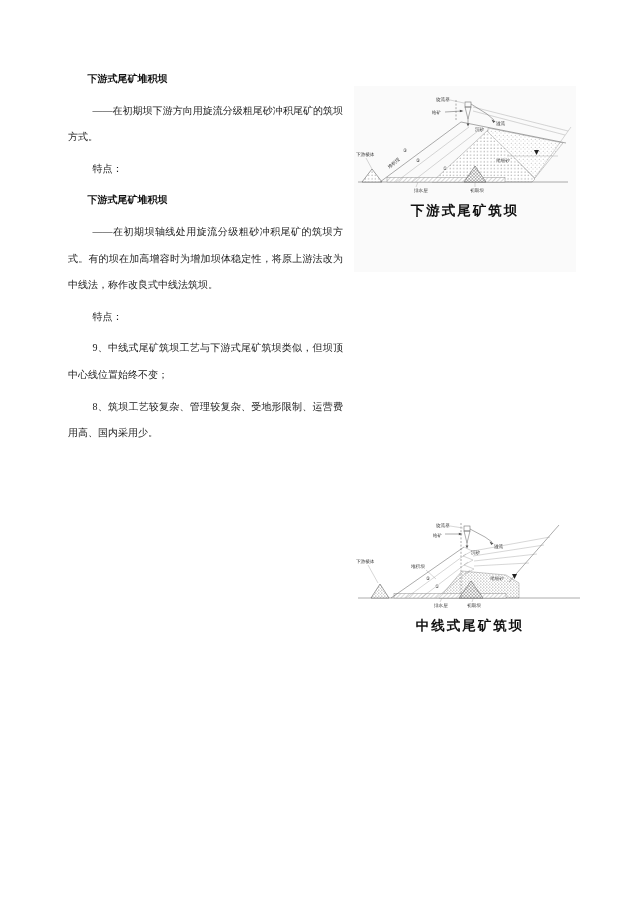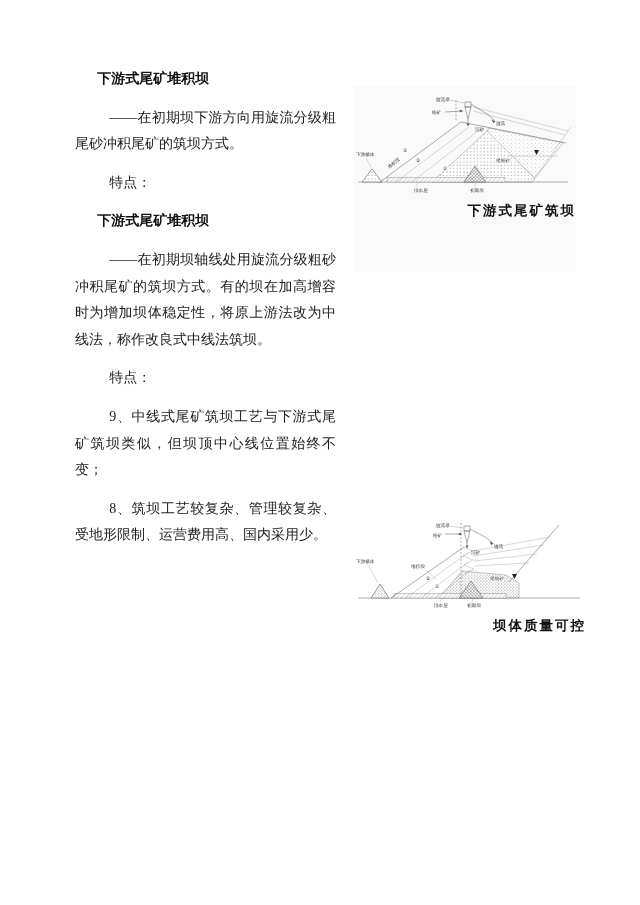--- a/index.html
+++ b/index.html
@@ -3,30 +3,30 @@
 <meta charset="utf-8">
 <style>
   html,body{margin:0;padding:0;}
   body{
     width:640px;height:905px;background:#ffffff;
     font-family:"Liberation Serif","DejaVu Serif",serif;
   }
   .page{position:relative;width:640px;height:905px;background:#fff;overflow:hidden;}
   .text-col{
     position:absolute;left:63px;top:66px;width:285px;
-    font-size:14px;line-height:26.6px;color:#1b1b1b;
+    font-size:10px;line-height:26.6px;color:#1b1b1b;
     text-align:justify;text-justify:inter-character;
   }
-  .para{margin:12px;text-indent:2.45em;}
+  .para{margin:5px;text-indent:2.45em;}
   .heading{margin:0;text-indent:2.45em;font-weight:bold;color:#111;}
   .fig{position:absolute;}
   #fig1{left:354px;top:86px;width:222px;height:186px;background:#fafafa;}
   #fig2{left:354px;top:487px;width:232px;}
   .fig-caption{
-    text-align:right;font-weight:bold;font-size:13.5px;
+    text-align:center;font-weight:bold;font-size:13.5px;
     letter-spacing:2px;color:#111;margin-top:4px;
   }
   svg{display:block;}
   svg text{font-size:4.6px;fill:#333;font-family:"Liberation Serif","DejaVu Serif",serif;}
   svg .halo{stroke:#fff;stroke-width:1.4px;paint-order:stroke;}
   .thin{stroke:#666;stroke-width:0.55;fill:none;}
   .thinner{stroke:#999;stroke-width:0.4;fill:none;}
   .dashed{stroke:#666;stroke-width:0.55;fill:none;stroke-dasharray:2 1.6;}
   .outline{stroke:#555;stroke-width:0.55;}
 </style>
@@ -197,16 +197,16 @@
       <text x="57" y="81">堆积坝</text>
       <line class="thinner" x1="72" y1="83" x2="82" y2="92"></line>
       <text class="halo" x="72" y="93" font-size="5">②</text>
       <text class="halo" x="81" y="101" font-size="5">①</text>
       <text class="halo" x="136" y="93">尾细砂</text>
       <text x="80" y="120">排水层</text>
       <line class="thinner" x1="88" y1="111" x2="86" y2="115"></line>
       <text x="113" y="120">初期坝</text>
       <line class="thinner" x1="119" y1="112" x2="118" y2="115"></line>
     </svg>
-    <div class="fig-caption">坝体质量可控</div>
+    <div class="fig-caption">中线式尾矿筑坝</div>
   </div>
 
 </div>
 
 </body></html>

